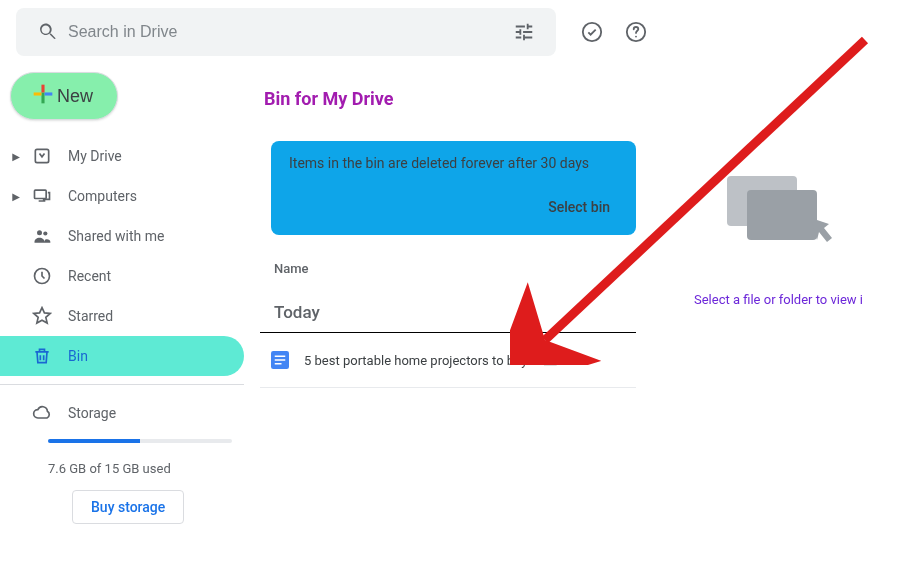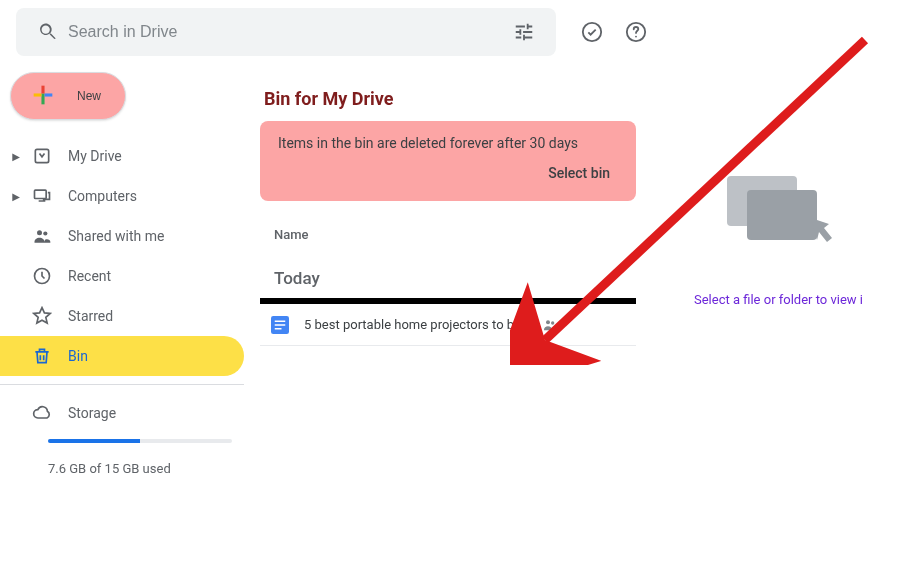--- a/index.html
+++ b/index.html
@@ -12,48 +12,48 @@
     .search-bar { flex: 1; max-width: 540px; height: 48px; background: #f1f3f4; border-radius: 8px; display: flex; align-items: center; padding: 0 12px; }
     .search-icon { width: 40px; height: 40px; display:flex; align-items:center; justify-content:center; color:#5f6368;}
     .search-input { flex: 1; border: none; background: transparent; font-size: 16px; color: #5f6368; outline: none; }
     .search-input::placeholder { color: #80868b; }
     .tune-icon { width: 40px; height: 40px; display:flex; align-items:center; justify-content:center; color:#5f6368; cursor:pointer;}
     .header-right { display: flex; align-items: center; gap: 4px; margin-left: 16px; }
     .icon-btn { width: 40px; height: 40px; display: flex; align-items: center; justify-content: center; color: #5f6368; cursor: pointer; border-radius: 50%; }
 
     .body-area { display: flex; height: calc(100% - 64px); }
     .sidebar { width: 256px; padding-top: 8px; }
-    .new-btn { display: inline-flex; align-items: center; gap: 20px; height: 48px; padding: 0 24px 0 18px; margin-left: 10px; margin-bottom: 16px; border: 1px solid #dadce0; border-radius: 24px; background: #fca5a5; box-shadow: 0 1px 2px rgba(60,64,67,.15); cursor: pointer; font-size: 12px; font-weight: 500; color: #3c4043; }
+    .new-btn { display: inline-flex; align-items: center; gap: 0; height: 48px; padding: 0 24px 0 18px; margin-left: 10px; margin-bottom: 16px; border: 1px solid #dadce0; border-radius: 24px; background: #86efac; box-shadow: 0 1px 2px rgba(60,64,67,.15); cursor: pointer; font-size: 18px; font-weight: 500; color: #3c4043; }
     .new-plus svg { width: 28px; height: 28px; }
 
     .nav-list { list-style: none; padding-right: 12px; }
     .nav-item { display: flex; align-items: center; height: 40px; padding-left: 8px; border-radius: 0 20px 20px 0; cursor: pointer; color: #5f6368; font-size: 14px; }
-    .nav-item.active { background: #fde047; color: #1967d2; }
+    .nav-item.active { background: #5eead4; color: #1967d2; }
     .nav-chevron { width: 16px; height: 16px; display:flex; align-items:center; justify-content:center; color:#5f6368; font-size:10px;}
     .nav-icon { width: 24px; height: 24px; margin: 0 14px 0 6px; display:flex; align-items:center; justify-content:center; color:inherit;}
     .nav-label { }
 
     .divider { height: 1px; background: #dadce0; margin: 8px 12px 8px 0; }
 
     .storage-bar-wrap { padding: 6px 24px 10px 24px; margin-left: 24px; }
     .storage-bar { height: 4px; background: #e8eaed; border-radius: 2px; overflow: hidden; }
     .storage-fill { height: 100%; background: #1a73e8; }
     .storage-text { font-size: 13px; color: #5f6368; margin-top: 18px; }
     .buy-btn { margin: 14px 0 0 24px; display: inline-block; padding: 8px 18px; border: 1px solid #dadce0; border-radius: 4px; color: #1a73e8; font-size: 14px; font-weight: 500; cursor: pointer; }
 
     .main { flex: 1; display: flex; padding-top: 24px; }
     .content { width: 380px; padding-left: 4px;}
-    .page-title { font-size: 18px; color: #7f1d1d; margin-bottom: 12px; padding-left: 4px;}
-    .banner { background: #fca5a5; border-radius: 8px; padding: 14px 18px; display: flex; flex-direction: column; align-items: flex-end; gap: 8px; }
+    .page-title { font-size: 18px; color: #a21caf; margin-bottom: 32px; padding-left: 4px;}
+    .banner { background: #0ea5e9; border-radius: 8px; padding: 14px 18px; display: flex; flex-direction: column; align-items: flex-end; gap: 22px; margin-left: 11px; }
     .banner-text { font-size: 14px; color: #3c4043; align-self: stretch; }
     .banner-action { font-size: 14px; font-weight: 500; color: #3c4043; cursor: pointer; padding: 6px 8px; }
 
     .col-header { font-size: 13px; font-weight: 500; color: #5f6368; padding: 26px 0 16px 14px; }
     .group-label { font-size: 17px; font-weight: 500; color: #5f6368; padding: 10px 0 10px 14px; }
-    .file-row { display: flex; align-items: center; height: 48px; padding-left: 10px; border-top: 6px solid #000000; border-bottom: 1px solid #e8eaed; font-size: 13px; color: #3c4043; cursor: pointer; gap: 14px; }
+    .file-row { display: flex; align-items: center; height: 56px; padding-left: 10px; border-top: 1px solid #000000; border-bottom: 1px solid #e8eaed; font-size: 13px; color: #3c4043; cursor: pointer; gap: 14px; }
     .file-icon { width: 20px; height: 20px; display:flex; align-items:center; justify-content:center;}
     .shared-icon { width: 18px; height: 18px; color: #80868b; display:flex; align-items:center; justify-content:center;}
 
     .detail-pane { flex: 1; display: flex; flex-direction: column; align-items: center; padding-top: 80px; color:#80868b; }
     .detail-placeholder { margin-bottom: 30px;}
     .detail-text { font-size: 13px; color: #6d28d9; }
 
     
     .annotation { position: absolute; top: 35px; left: 510px; width: 370px; height: 330px; pointer-events: none; }
   </style>
@@ -175,20 +175,21 @@
             </svg>
           </span>
         <span class="nav-label">Storage</span>
       </li>
     </ul>
     <div class="storage-bar-wrap">
       <div class="storage-bar">
           <div class="storage-fill" id="storage-fill" style="width: 50%;"></div>
         </div>
       <div class="storage-text">7.6 GB of 15 GB used</div>
+      <div class="buy-btn">Buy storage</div>
     </div>
   </div>
 
   <div class="main">
     <div class="content">
       <h1 class="page-title">Bin for My Drive</h1>
       <div class="banner">
         <div class="banner-text">Items in the bin are deleted forever after 30 days</div>
         <div class="banner-action">Select bin</div>
       </div>

